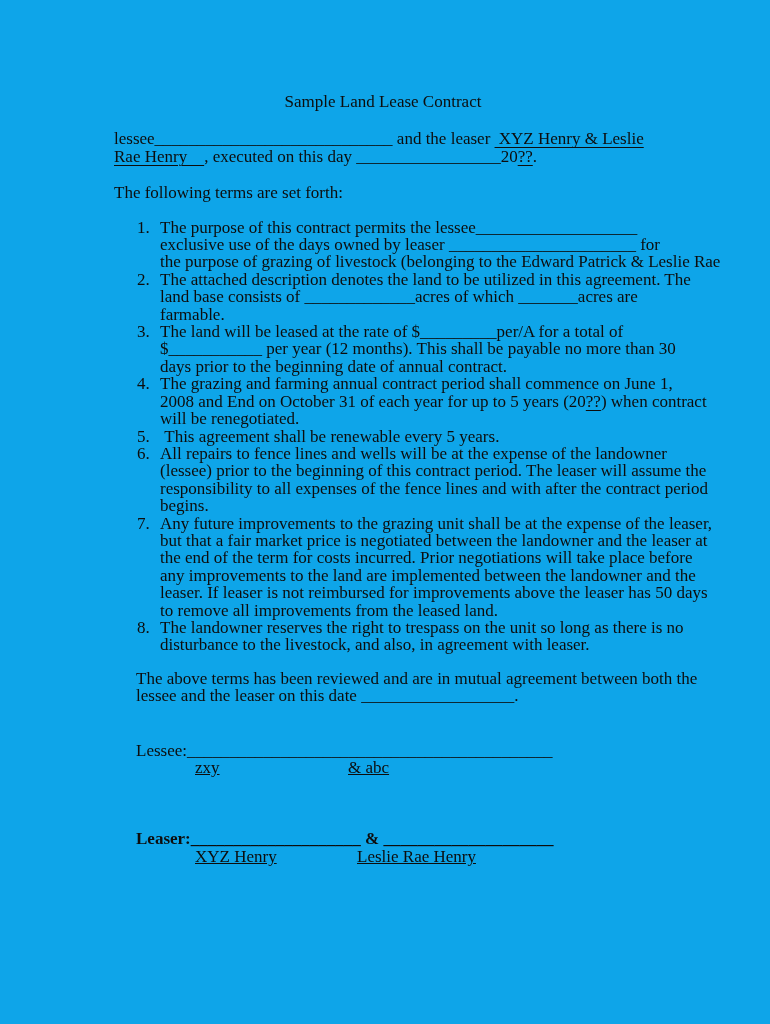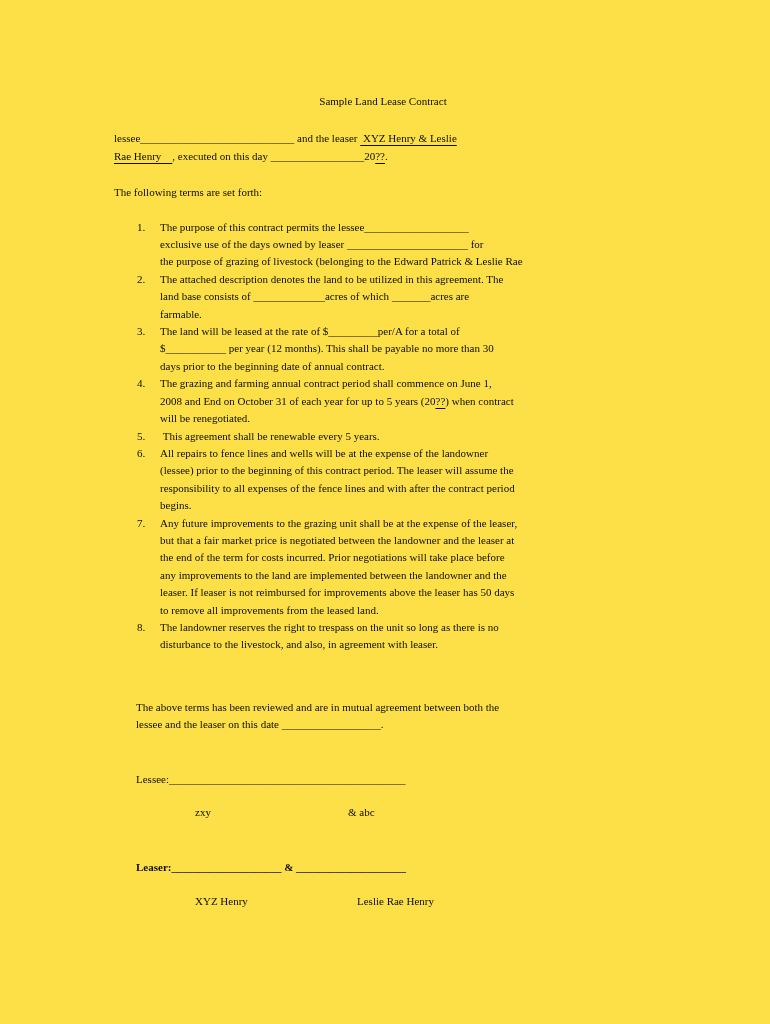--- a/index.html
+++ b/index.html
@@ -1,42 +1,42 @@
 <!DOCTYPE html>
 <html><head>
 <meta charset="utf-8">
 <style>
   html,body{margin:0;padding:0;background:#ffffff;}
   .page{
     position:relative;
     width:770px;height:1024px;
     box-sizing:border-box;
-    background:#fde047;
+    background:#0ea5e9;
     color:#0d0d0d;
     font-family:"Liberation Serif","DejaVu Serif",serif;
-    font-size:11px;
+    font-size:17px;
     line-height:17.4px;
     padding:93px 104px 0 114px;
     overflow:hidden;
   }
   .line{white-space:pre;}
   .ul{text-decoration:underline;text-underline-offset:3px;text-decoration-thickness:1px;}
   .title{text-align:center;white-space:pre;margin-right:14px;}
   .intro{margin-top:20px;}
   .heading{margin-top:19px;white-space:pre;}
   .list{margin-top:17px;margin-left:23px;}
   .item{display:flex;}
   .num{flex:0 0 23px;width:23px;white-space:pre;}
   .item-body{flex:1 1 auto;}
-  .closing{margin-top:45px;margin-left:22px;}
+  .closing{margin-top:16px;margin-left:22px;}
   .sig-line-block{margin-left:22px;}
   .lessee-block{margin-top:37px;}
   .leaser-block{margin-top:54px;font-weight:bold;}
   .sig-labels{position:relative;height:17.4px;margin-left:22px;}
-  .sig-labels span{position:absolute;top:16px;white-space:pre;}
+  .sig-labels span{position:absolute;top:0;white-space:pre;text-decoration:underline;}
   .lab-zxy{left:59px;}
   .lab-abc{left:212px;}
   .lab-xyz{left:59px;}
   .lab-leslie{left:221px;}
 </style>
 </head>
 <body>
 
 <div class="page">
 

